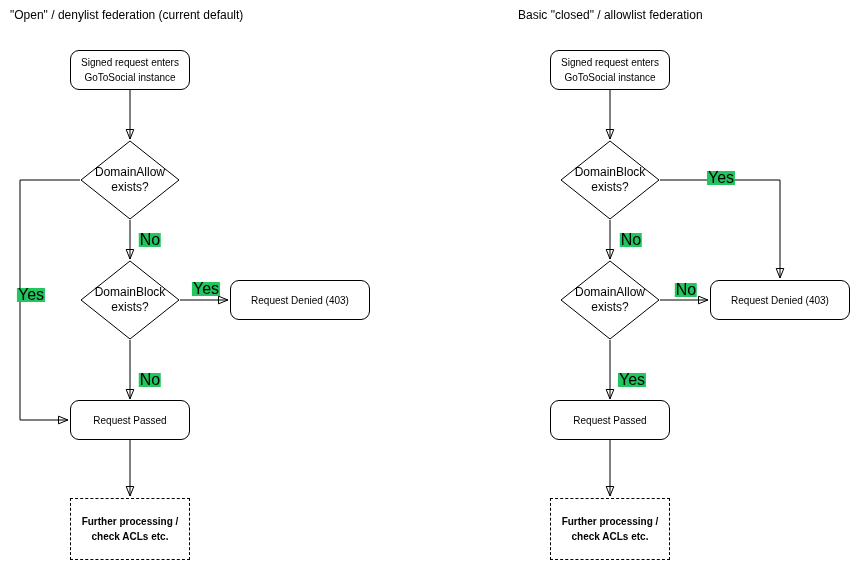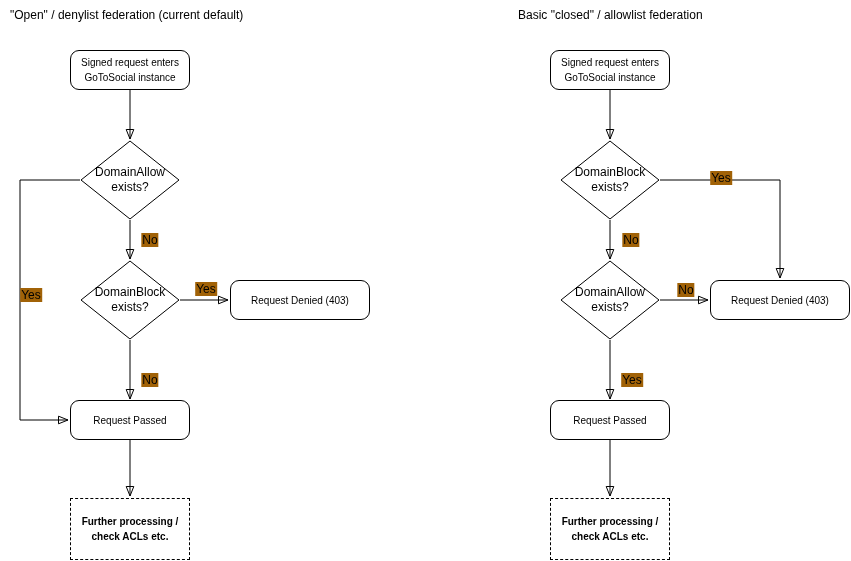--- a/index.html
+++ b/index.html
@@ -50,23 +50,23 @@
     align-items: center;
     justify-content: center;
     text-align: center;
     font-size: 12px;
     line-height: 15px;
     white-space: pre-line;
   }
   .edge-label {
     position: absolute;
     transform: translate(-50%, -50%);
-    background: #a16207;
+    background: #22c55e;
     padding: 0 1px;
-    font-size: 12px;
+    font-size: 16px;
     line-height: 14px;
     white-space: nowrap;
   }
 </style>
 </head>
 <body>
 
 <div id="canvas">
 
   <svg class="edges" width="851" height="561" viewBox="0 0 851 561">

